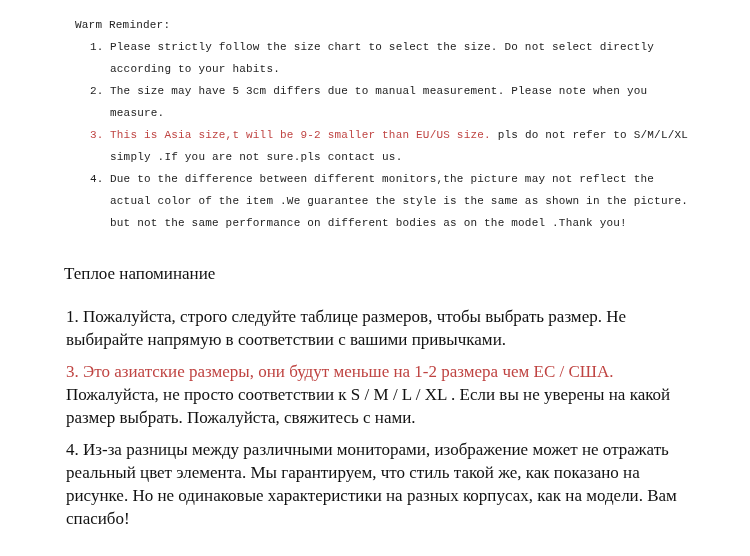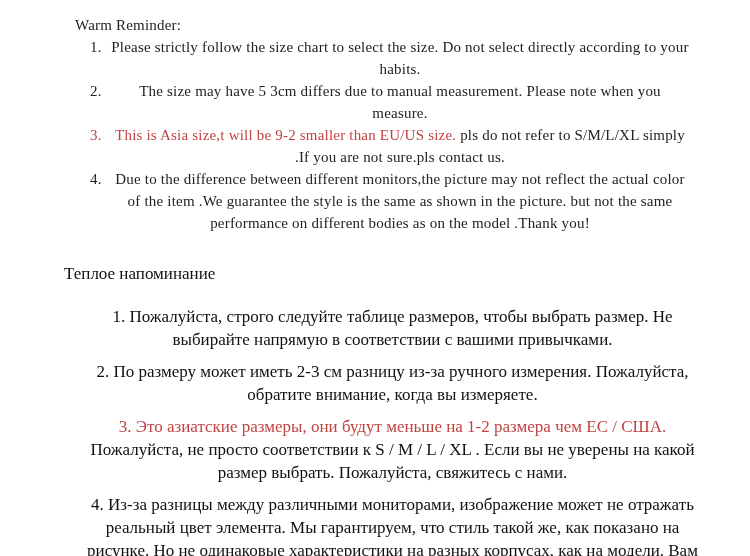--- a/index.html
+++ b/index.html
@@ -5,47 +5,46 @@
   html, body { margin: 0; padding: 0; background: #ffffff; }
   .page {
     width: 750px;
     min-height: 556px;
     box-sizing: border-box;
     background: #ffffff;
     padding: 14px 40px 10px 64px;
   }
   
   .en {
-    font-family: Liberation Serif, serif;
-    font-size: 15px;
+    font-family: Liberation Mono, monospace;
+    font-size: 11px;
     line-height: 22px;
     color: #222222;
     letter-spacing: 0.2px;
   }
   .en-title { margin-left: 11px; }
   .en-item {
     display: flex;
     margin-left: 26px;
     width: 600px;
   }
   .en-num { flex: 0 0 20px; }
-  .en-text { flex: 1 1 auto; text-align: center; }
+  .en-text { flex: 1 1 auto; }
   
   .ru {
     font-family: "Liberation Serif", serif;
     font-size: 17px;
     line-height: 23px;
     color: #111111;
     margin-top: 28px;
   }
   .ru-title { margin-bottom: 20px; }
   .ru-item {
-    margin: 0 0 9px 16px;
+    margin: 0 0 9px 2px;
     width: 625px;
-    text-align: center;
   }
   .red { color: #bf4341; }
   .block { display: block; }
 </style>
 </head>
 <body>
 
 <div class="page">
 
   <section class="en">
@@ -70,21 +69,20 @@
       <span class="en-num">4.</span>
       <span class="en-text">Due to the difference between different monitors,the picture may not reflect the actual color of the item .We guarantee the style is the same as shown in the picture. but not the same performance on different bodies as on the model .Thank you!</span>
     </div>
   </section>
 
   <section class="ru">
     <div class="ru-title">Теплое напоминание</div>
 
     <p class="ru-item">1. Пожалуйста, строго следуйте таблице размеров, чтобы выбрать размер. Не выбирайте напрямую в соответствии с вашими привычками.</p>
 
-    <p class="ru-item">2. По размеру может иметь 2-3 см разницу из-за ручного измерения. Пожалуйста, обратите внимание, когда вы измеряете.</p>
 
     <p class="ru-item">
       <span class="red block">3. Это азиатские размеры, они будут меньше на 1-2 размера чем ЕС / США.</span>
       <span>Пожалуйста, не просто соответствии к S / M / L / XL . Если вы не уверены на какой размер выбрать. Пожалуйста, свяжитесь с нами.</span>
     </p>
 
     <p class="ru-item">4. Из-за разницы между различными мониторами, изображение может не отражать реальный цвет элемента. Мы гарантируем, что стиль такой же, как показано на рисунке. Но не одинаковые характеристики на разных корпусах, как на модели. Вам спасибо!</p>
   </section>
 
 </div>

